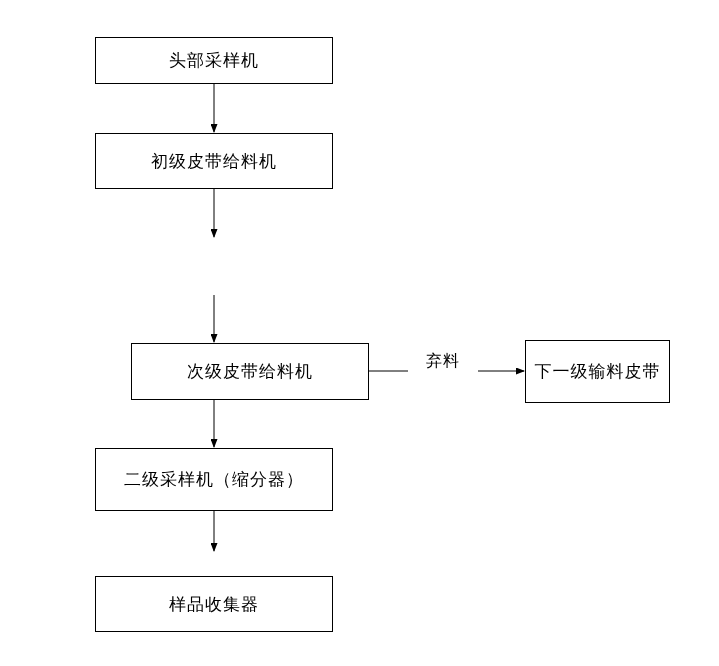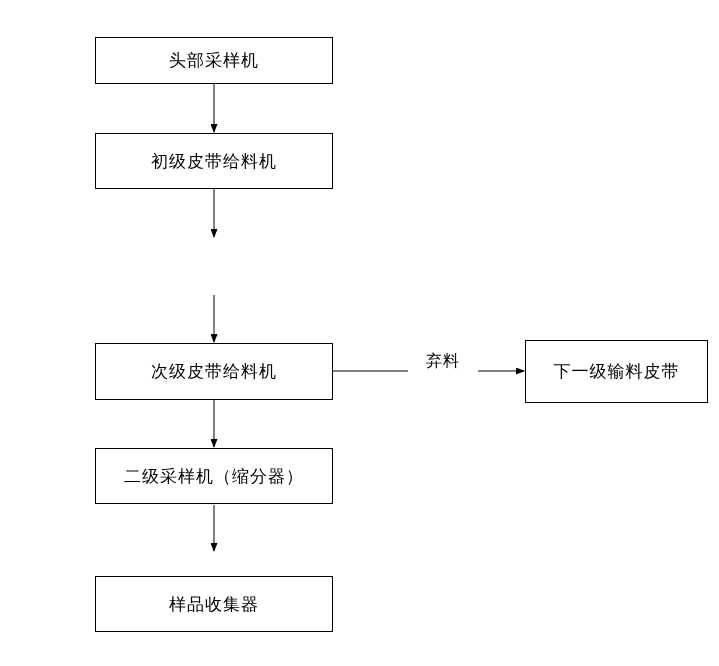--- a/index.html
+++ b/index.html
@@ -24,27 +24,27 @@
     background: #ffffff;
     display: flex;
     align-items: center;
     justify-content: center;
     font-size: 17px;
     letter-spacing: 1px;
     box-sizing: border-box;
   }
   .flow-box.right-box {
     left: 525px;
-    width: 183px;
+    width: 145px;
   }
   #node-1 { top: 37px;  height: 47px; }
   #node-2 { top: 133px; height: 56px; }
   #node-3 { top: 238px; height: 57px; }
-  #node-4 { top: 343px; height: 57px; }
-  #node-5 { top: 448px; height: 56px; align-items: center; }
+  #node-4 { top: 343px; height: 57px; margin-left: 36px; }
+  #node-5 { top: 448px; height: 63px; align-items: center; }
   #node-6 { top: 552px; height: 56px; margin-top: 24px; }
   #node-branch { top: 340px; height: 63px; }
   #edge-label {
     position: absolute;
     left: 408px;
     top: 351px;
     width: 70px;
     text-align: center;
     font-size: 16px;
     letter-spacing: 1px;

